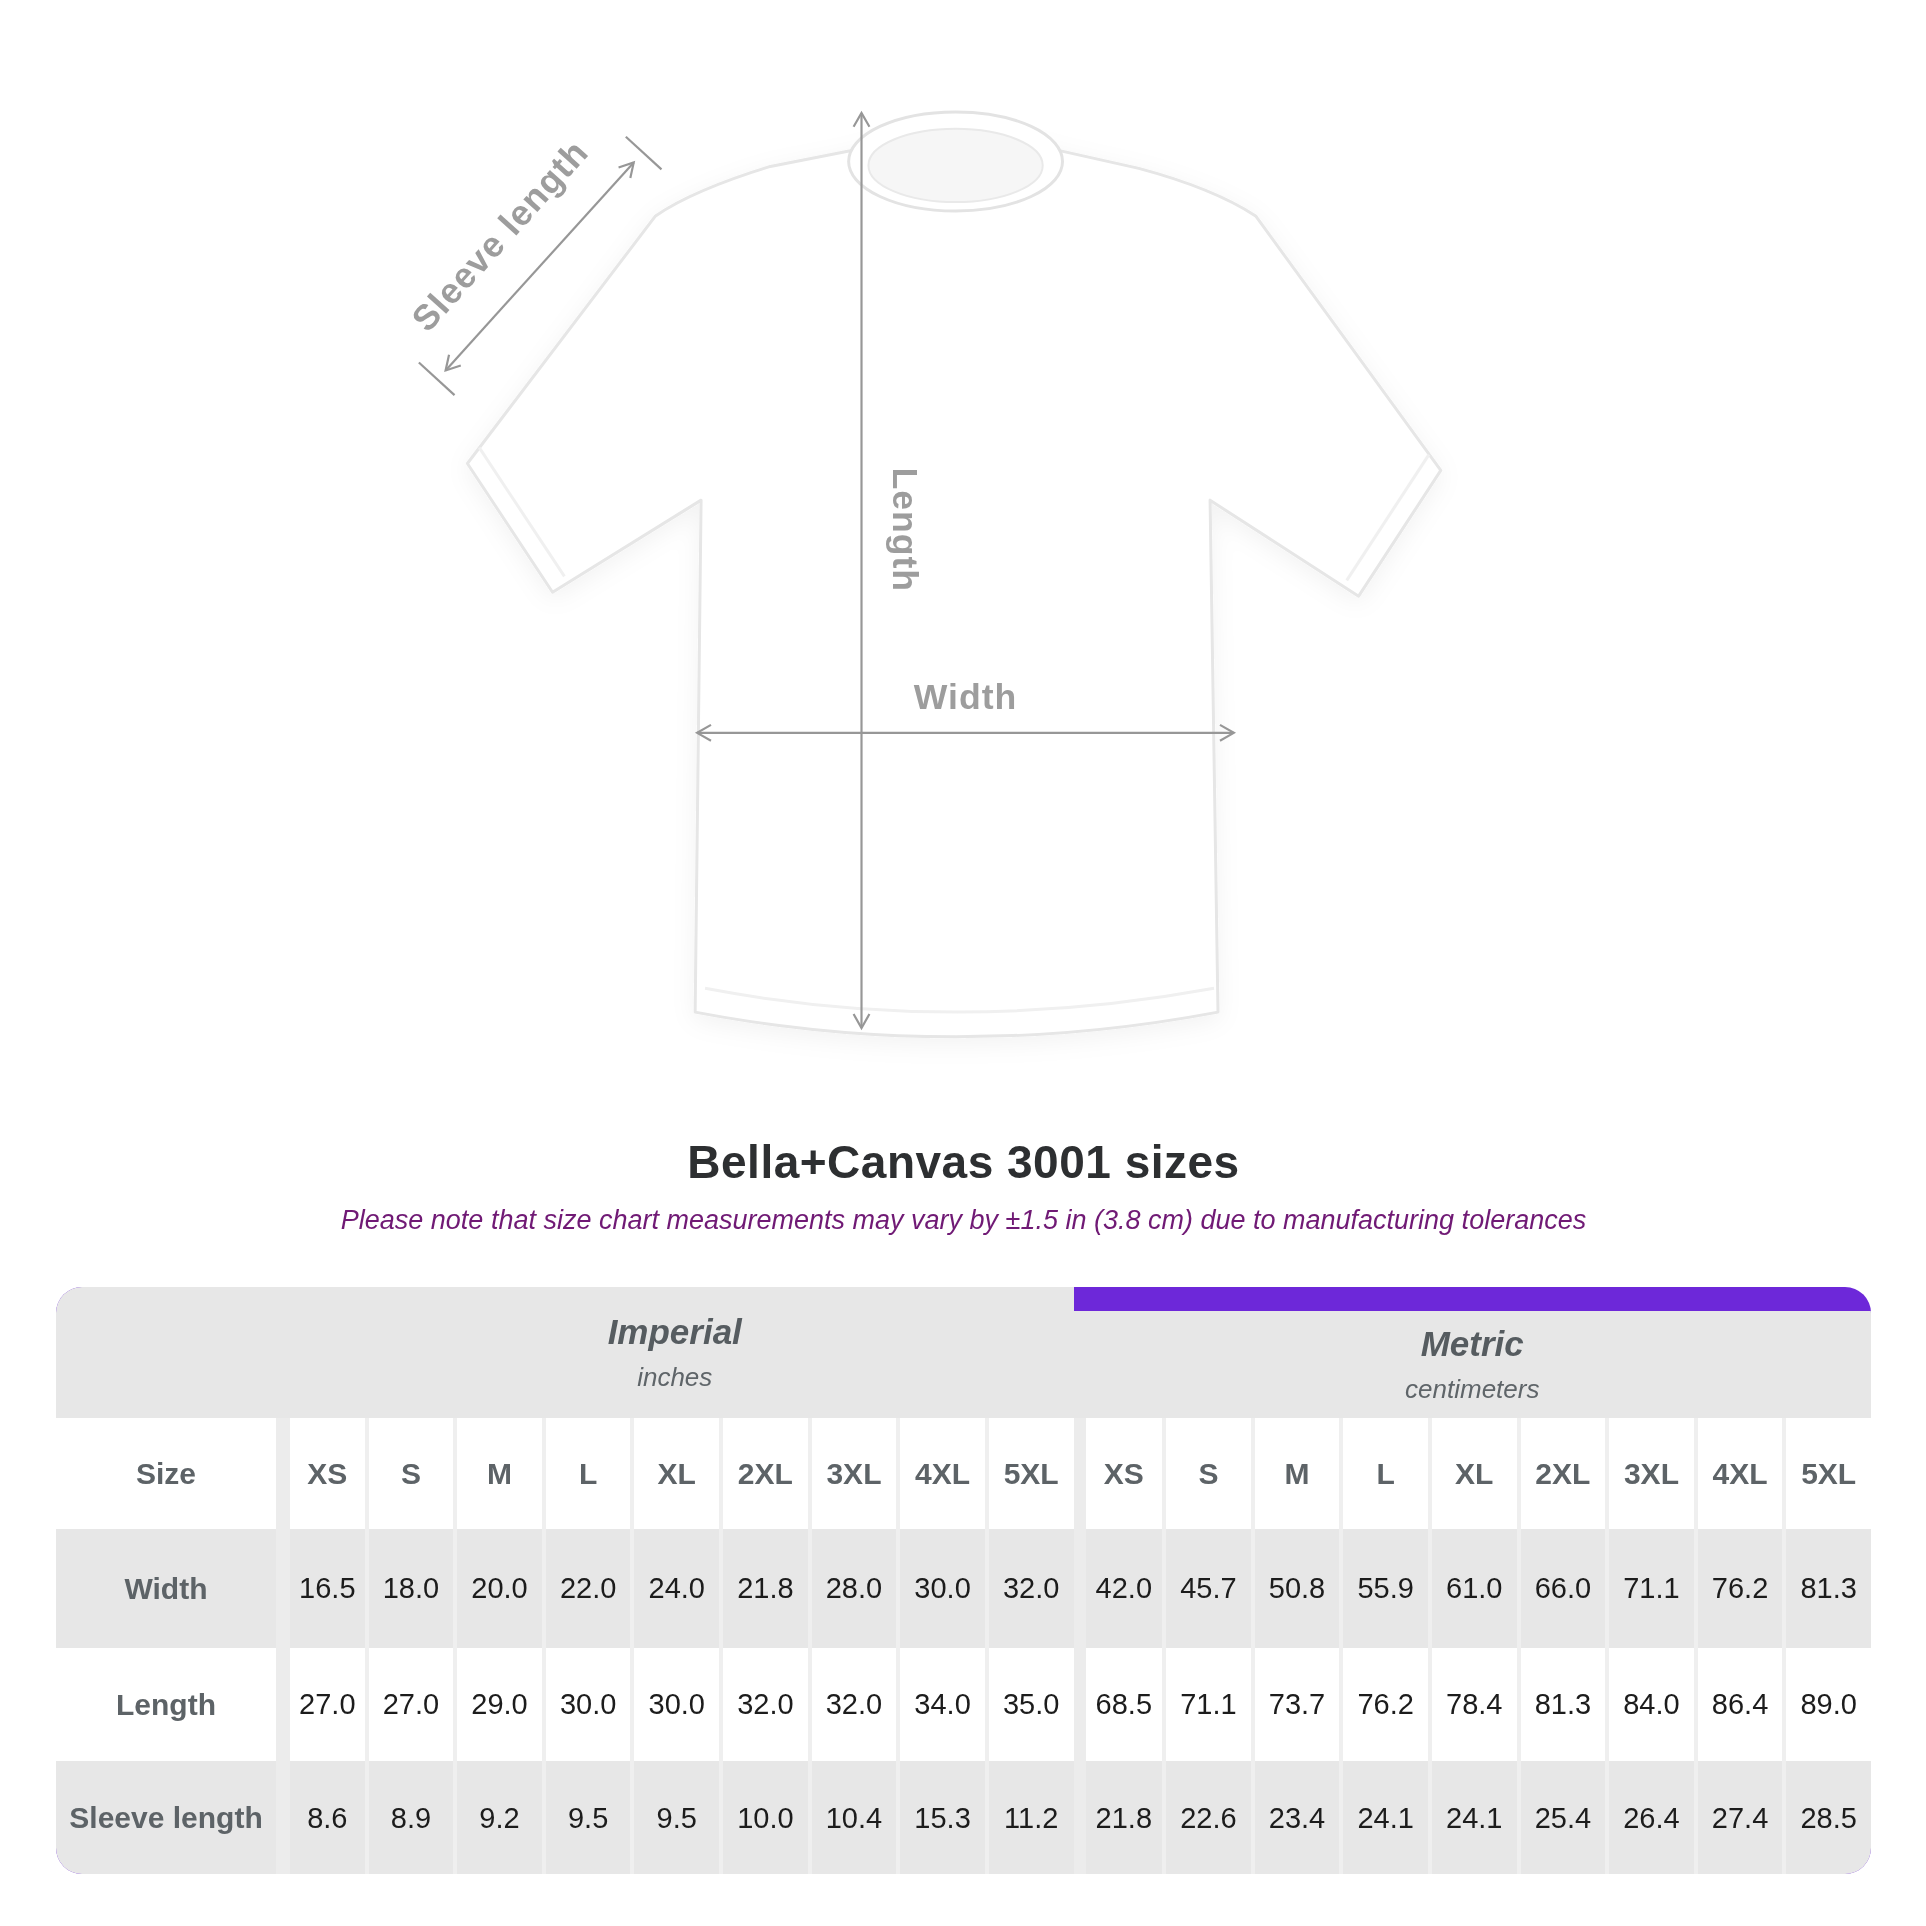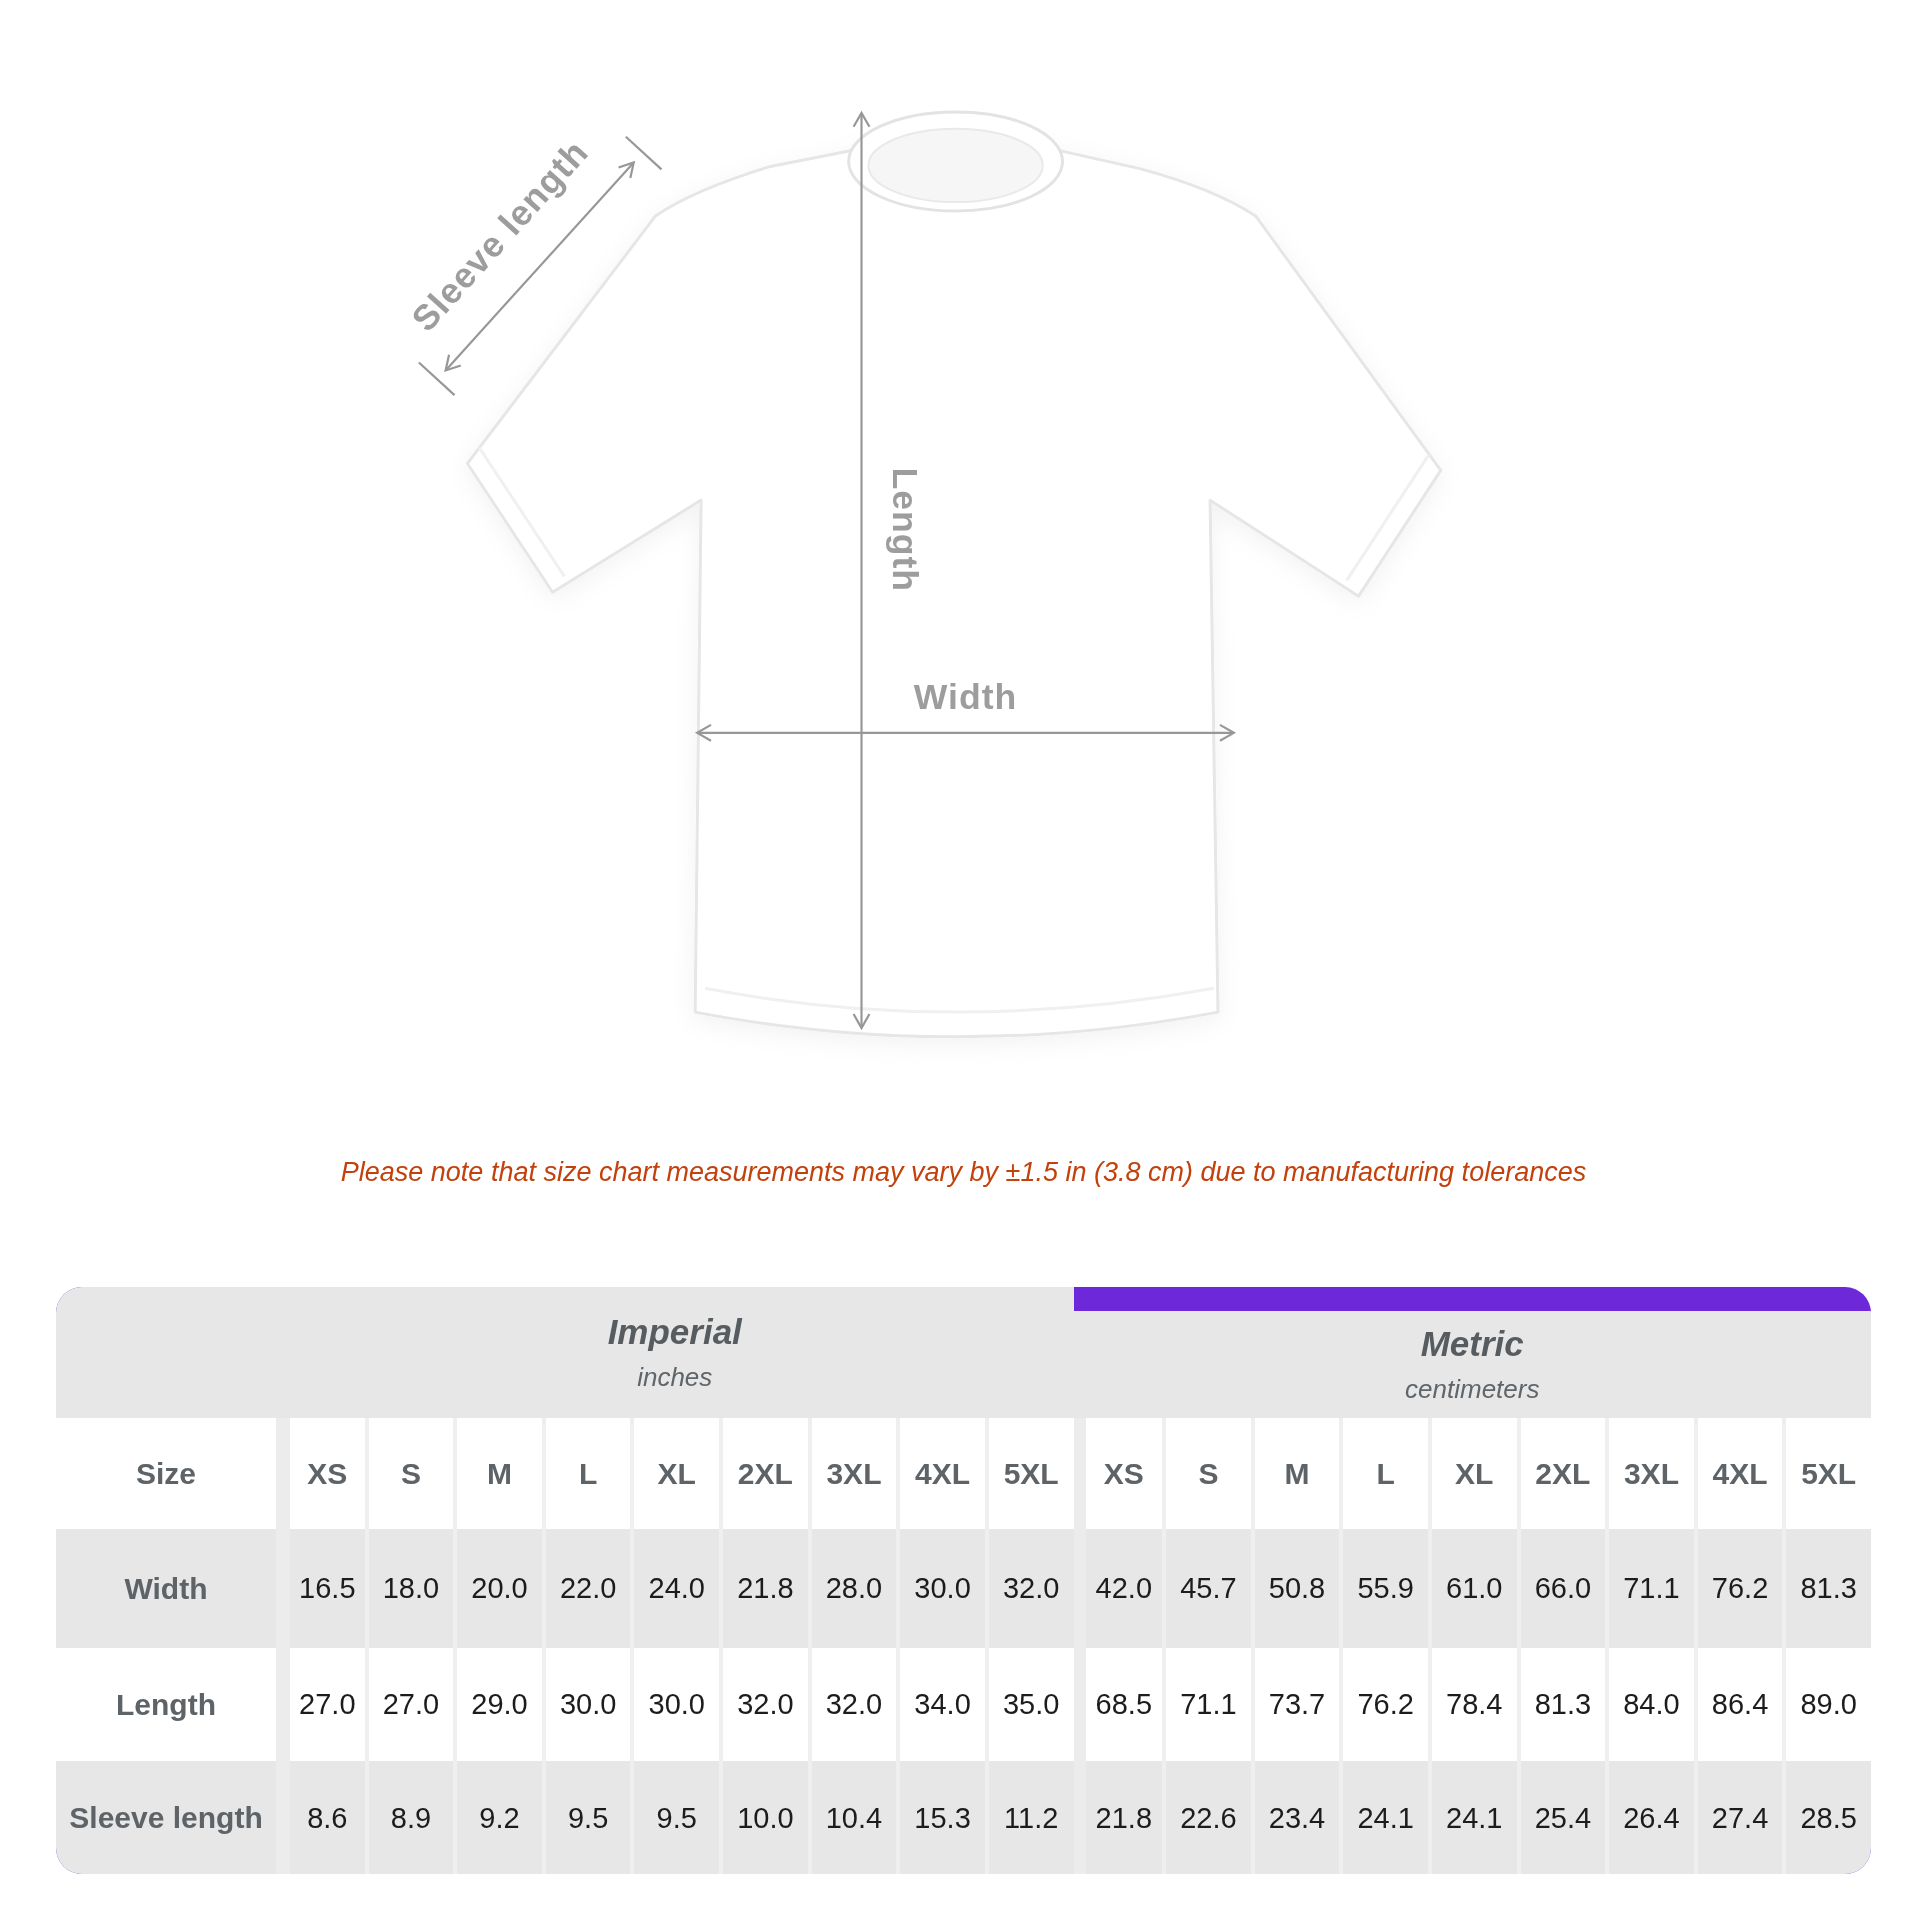--- a/index.html
+++ b/index.html
@@ -6,21 +6,21 @@
   body{
     width:1927px;height:1927px;position:relative;background:#ffffff;
     font-family:"Liberation Sans", sans-serif;
     -webkit-font-smoothing:antialiased;
   }
   
   .diagram{position:absolute;left:0;top:0;width:1927px;height:1129px;}
   
   .title-block{position:absolute;left:0;top:1135px;width:1927px;text-align:center;}
   .page-title{font-size:46px;font-weight:bold;color:#2d2f31;letter-spacing:0.5px;}
-  .page-subtitle{margin-top:22px;font-size:27px;font-style:italic;color:#c2410c;}
+  .page-subtitle{margin-top:16px;font-size:27px;font-style:italic;color:#701a75;}
   
   .size-table{
     position:absolute;left:56px;top:1287px;width:1815px;height:587px;
     border-radius:26px;overflow:hidden;background:#6d28d9;
     display:grid;
     grid-template-columns:220px repeat(18,1fr);
     grid-template-rows:131px 111px 119px 113px 114px;
   }
   .band{background:#e7e7e7;display:flex;flex-direction:column;align-items:center;justify-content:center;}
   .grp-name{font-size:35px;font-weight:bold;font-style:italic;color:#565c60;}
@@ -85,20 +85,21 @@
 
   <g>
     <line x1="450" y1="374" x2="640" y2="164" stroke="#979797" stroke-width="2.2" marker-start="url(#ah-start)" marker-end="url(#ah-end)"></line>
     <line x1="632" y1="138" x2="668" y2="171" stroke="#979797" stroke-width="2.2"></line>
     <line x1="423" y1="366" x2="459" y2="399" stroke="#979797" stroke-width="2.2"></line>
     <text x="514" y="246" text-anchor="middle" transform="rotate(-48 514 246)" font-size="36" font-weight="bold" fill="#9d9d9d" letter-spacing="1">Sleeve length</text>
   </g>
 </svg>
 
 <div class="title-block">
+  <div class="page-title">Bella+Canvas 3001 sizes</div>
   <div class="page-subtitle">Please note that size chart measurements may vary by ±1.5 in (3.8 cm) due to manufacturing tolerances</div>
 </div>
 
 <div class="size-table">
     <div class="band"></div>
     <div class="band" style="grid-column: 2 / span 9;">
       <div class="grp-name">Imperial</div>
       <div class="grp-unit">inches</div>
     </div>
     <div class="band" style="grid-column: 11 / span 9; margin-top: 24px;">

